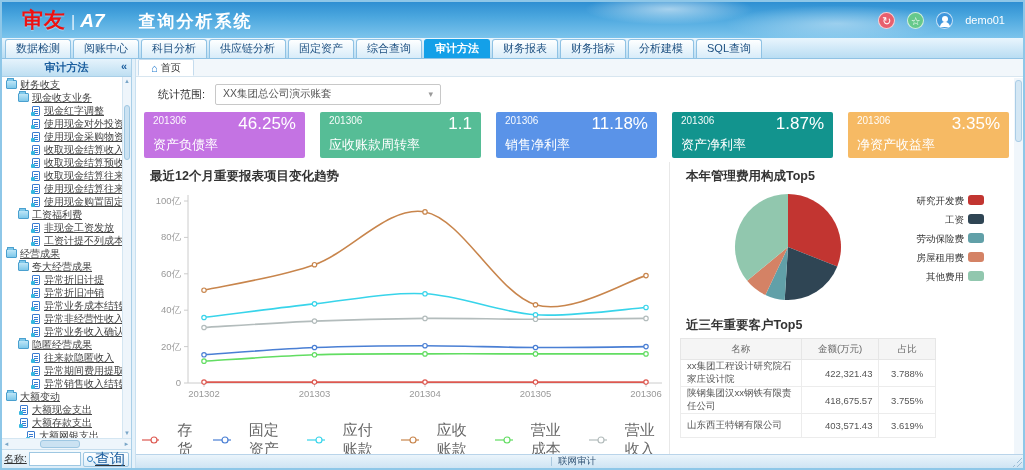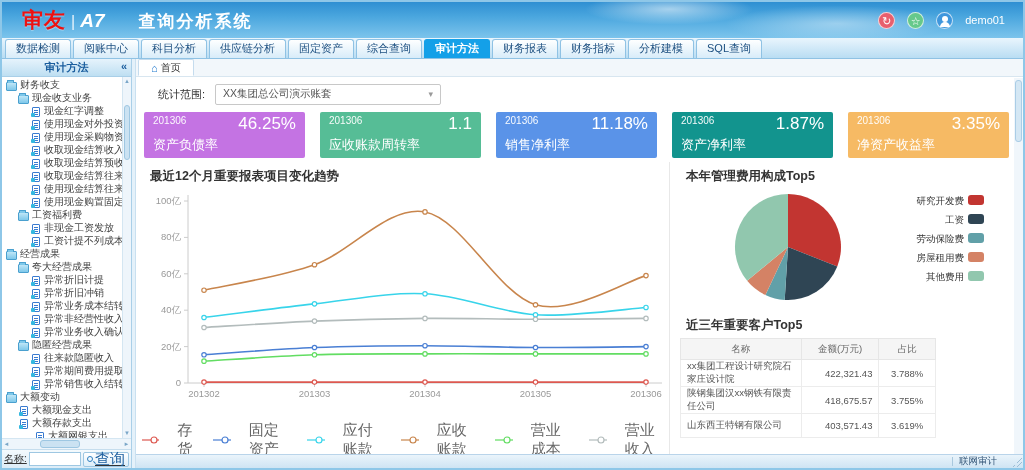--- a/index.html
+++ b/index.html
@@ -36,21 +36,21 @@
   
   .app-body { flex:1; display:flex; min-height:0; background:#fff; }
 
   
   .sidebar { width:130px; flex:0 0 130px; border-right:1px solid #a9cfe8; display:flex; flex-direction:column; min-height:0; background:#fff; }
   .sidebar-header { height:18px; flex:0 0 18px; background:linear-gradient(180deg,#e6f3fc,#bedff2); border-bottom:1px solid #a9cfe8;
     font-size:11px; font-weight:bold; color:#1b5e9e; display:flex; align-items:center; justify-content:center; position:relative; }
   .collapse-btn { position:absolute; right:4px; top:1px; color:#1b5e9e; font-size:11px; cursor:pointer; }
   .tree-wrap { flex:1; position:relative; overflow:hidden; }
   .tree { position:absolute; left:0; top:1px; right:9px; bottom:0; overflow:hidden; }
-  .tree-row { height:13px; line-height:13px; font-size:10px; color:#444; display:flex; align-items:flex-end; white-space:nowrap; overflow:hidden; cursor:pointer; }
+  .tree-row { height:13px; line-height:13px; font-size:10px; color:#444; display:flex; align-items:center; white-space:nowrap; overflow:hidden; cursor:pointer;text-decoration:underline; }
   .t-icon { flex:0 0 11px; height:9px; margin-right:3px; position:relative; }
   .t-folder { background:linear-gradient(180deg,#bfe6f7,#7ec8ea); border:1px solid #4aa0cf; border-radius:1px; }
   .t-folder:before { content:""; position:absolute; left:0; top:-3px; width:5px; height:2px; background:#7ec8ea; border:1px solid #4aa0cf; border-bottom:none; border-radius:1px 1px 0 0; }
   .t-doc { width:8px; flex:0 0 8px; height:10px; background:#fff; border:1px solid #3a7bd0; border-radius:1px; margin-left:2px; margin-right:4px; position:relative; }
   .t-doc:before { content:""; position:absolute; left:1px; top:2px; width:4px; height:1px; background:#3a7bd0; box-shadow:0 2px 0 #3a7bd0,0 4px 0 #3a7bd0; }
   .t-doc:after { content:""; position:absolute; left:-2px; top:5px; width:4px; height:4px; background:#35b8e0; border-radius:1px; }
   
   .vscroll { position:absolute; right:0; top:0; bottom:0; width:9px; background:#eef5fb; border-left:1px solid #d4e6f2; font-size:6px; color:#7aa6c8; }
   .vscroll .arr { height:9px; text-align:center; line-height:9px; cursor:pointer; }
   .vscroll .arr.down { position:absolute; bottom:0; left:0; right:0; }
@@ -94,21 +94,21 @@
   table.cust { border-collapse:collapse; width:256px; margin:4px 0 0 2px; font-size:9.5px; color:#555; }
   table.cust th { background:#f5f5f5; color:#666; font-weight:normal; border:1px solid #e6e6e6; height:21px; }
   table.cust td { border:1px solid #ececec; height:24px; padding:0 6px; }
   td.c-name { text-align:left; }
   td.c-amt { text-align:right; }
   td.c-pct { text-align:center; }
 
   
   .main-vscroll { position:absolute; right:0; top:19px; bottom:14px; width:9px; background:#f0f6fb; border-left:1px solid #dcea f4; }
   .main-vscroll .vthumb2 { position:absolute; left:1px; right:1px; top:2px; height:62px; background:#d4e7f4; border:1px solid #aacde6; border-radius:3px; cursor:pointer; }
-  .statusbar { height:14px; flex:0 0 14px; background:linear-gradient(180deg,#eaf4fb,#cfe4f3); border-top:1px solid #b9d4ea; display:flex; align-items:center; justify-content:flex-end; padding-right:26px; font-size:9.5px; color:#335577; position:relative; }
+  .statusbar { height:14px; flex:0 0 14px; background:linear-gradient(180deg,#eaf4fb,#cfe4f3); border-top:1px solid #b9d4ea; display:flex; align-items:center; justify-content:center; padding-right:12px; font-size:9.5px; color:#335577; position:relative; }
   .statusbar .sep { width:1px; height:9px; background:#a9c8de; margin-right:6px; }
   .grip { position:absolute; right:1px; bottom:1px; width:9px; height:9px;
     background:linear-gradient(135deg,transparent 50%,#9dbdd6 50%,#9dbdd6 55%,transparent 55%,transparent 70%,#9dbdd6 70%,#9dbdd6 75%,transparent 75%); }
 </style>
 </head>
 <body>
 
 <div class="app">
 
   <div class="header">
@@ -252,21 +252,21 @@
               <span>大额变动</span>
             </div>
             <div class="tree-row" style="padding-left: 16px;">
               <span class="t-doc"></span>
               <span>大额现金支出</span>
             </div>
             <div class="tree-row" style="padding-left: 16px;">
               <span class="t-doc"></span>
               <span>大额存款支出</span>
             </div>
-            <div class="tree-row" style="padding-left: 32px;">
+            <div class="tree-row" style="padding-left: 23px;">
               <span class="t-doc"></span>
               <span>大额网银支出</span>
             </div>
           </div>
         <div class="vscroll">
           <div class="arr up">▲</div>
           <div class="vthumb"></div>
           <div class="arr down">▼</div>
         </div>
       </div>

